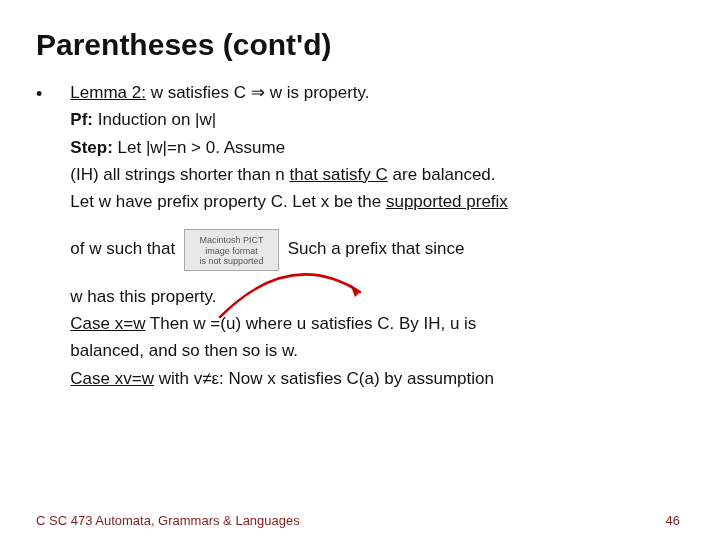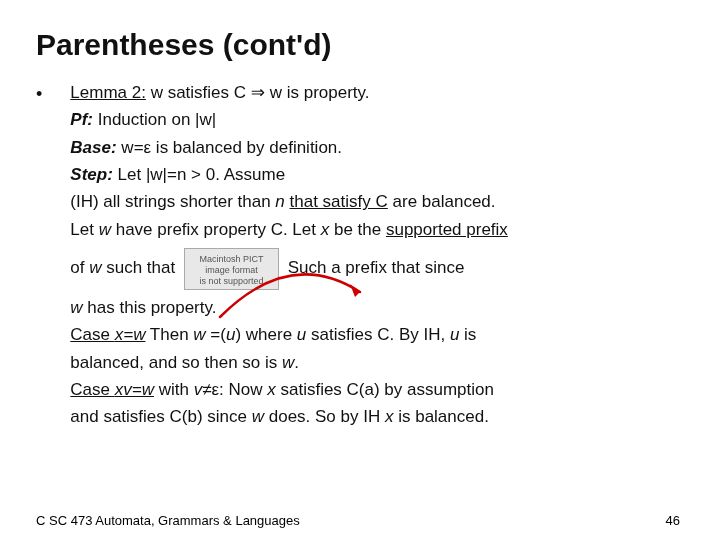--- a/index.html
+++ b/index.html
@@ -61,21 +61,20 @@
     .line {
       display: block;
       margin-bottom: 1px;
     }
 
     u {
       text-decoration: underline;
     }
 
     .italic {
-      font-style: italic;
     }
 
     .bold {
       font-weight: bold;
     }
 
     
     .annotation-arrow {
       position: absolute;
       top: 262px;
@@ -92,32 +91,32 @@
       height: 42px;
       background: #e8e8e8;
       border: 1px solid #aaa;
       vertical-align: middle;
       font-size: 9px;
       color: #555;
       text-align: center;
       line-height: 1.2;
       padding-top: 5px;
       font-family: Arial, sans-serif;
-      margin: 4px 4px;
+      margin: 12px 4px;
     }
 
     .footer {
       position: absolute;
       bottom: 12px;
       left: 36px;
       right: 36px;
       display: flex;
       justify-content: space-between;
       font-size: 13px;
-      color: #000000;
+      color: #7f1d1d;
       font-family: Arial, Helvetica, sans-serif;
       margin-top: 18px;
     }
   </style>
 </head>
 <body>
 
 <div class="slide">
 
   <div class="title">Parentheses (cont'd)</div>
@@ -129,23 +128,20 @@
       <div class="indent-block">
 
         <span class="line">
           <u>Lemma 2:</u><span> w satisfies C ⇒ w is property.</span>
         </span>
 
         <span class="line">
           <span class="italic bold">Pf:</span><span> Induction on |w|</span>
         </span>
 
-        <span class="line">
-          <span class="italic bold">Base:</span><span> w=ε is balanced by definition.</span>
-        </span>
 
         <span class="line">
           <span class="italic bold">Step:</span><span>   Let |w|=n &gt; 0.  Assume</span>
         </span>
 
         <span class="line">
           <span>(IH)  all strings shorter than <span class="italic">n</span> <u>that satisfy C</u> are balanced.</span>
         </span>
 
         <span class="line">
@@ -165,23 +161,20 @@
         </span>
 
         <span class="line">
           <span>balanced, and so then so is <span class="italic">w</span>.</span>
         </span>
 
         <span class="line">
           <u>Case <span class="italic">xv=w</span></u><span> with <span class="italic">v</span>≠ε:  Now <span class="italic">x</span> satisfies C(a) by assumption</span>
         </span>
 
-        <span class="line">
-          <span>and satisfies C(b) since <span class="italic">w</span> does.  So by IH <span class="italic">x</span> is balanced.</span>
-        </span>
 
       </div>
     </div>
   </div>
 
   <svg class="annotation-arrow" viewBox="0 0 160 70" xmlns="http://www.w3.org/2000/svg">
     <path d="M 10 55 Q 80 -15 150 30" stroke="#cc0000" stroke-width="2.5" fill="none" stroke-linecap="round"></path>
     <polygon points="150,30 140,22 145,35" fill="#cc0000"></polygon>
   </svg>
 

